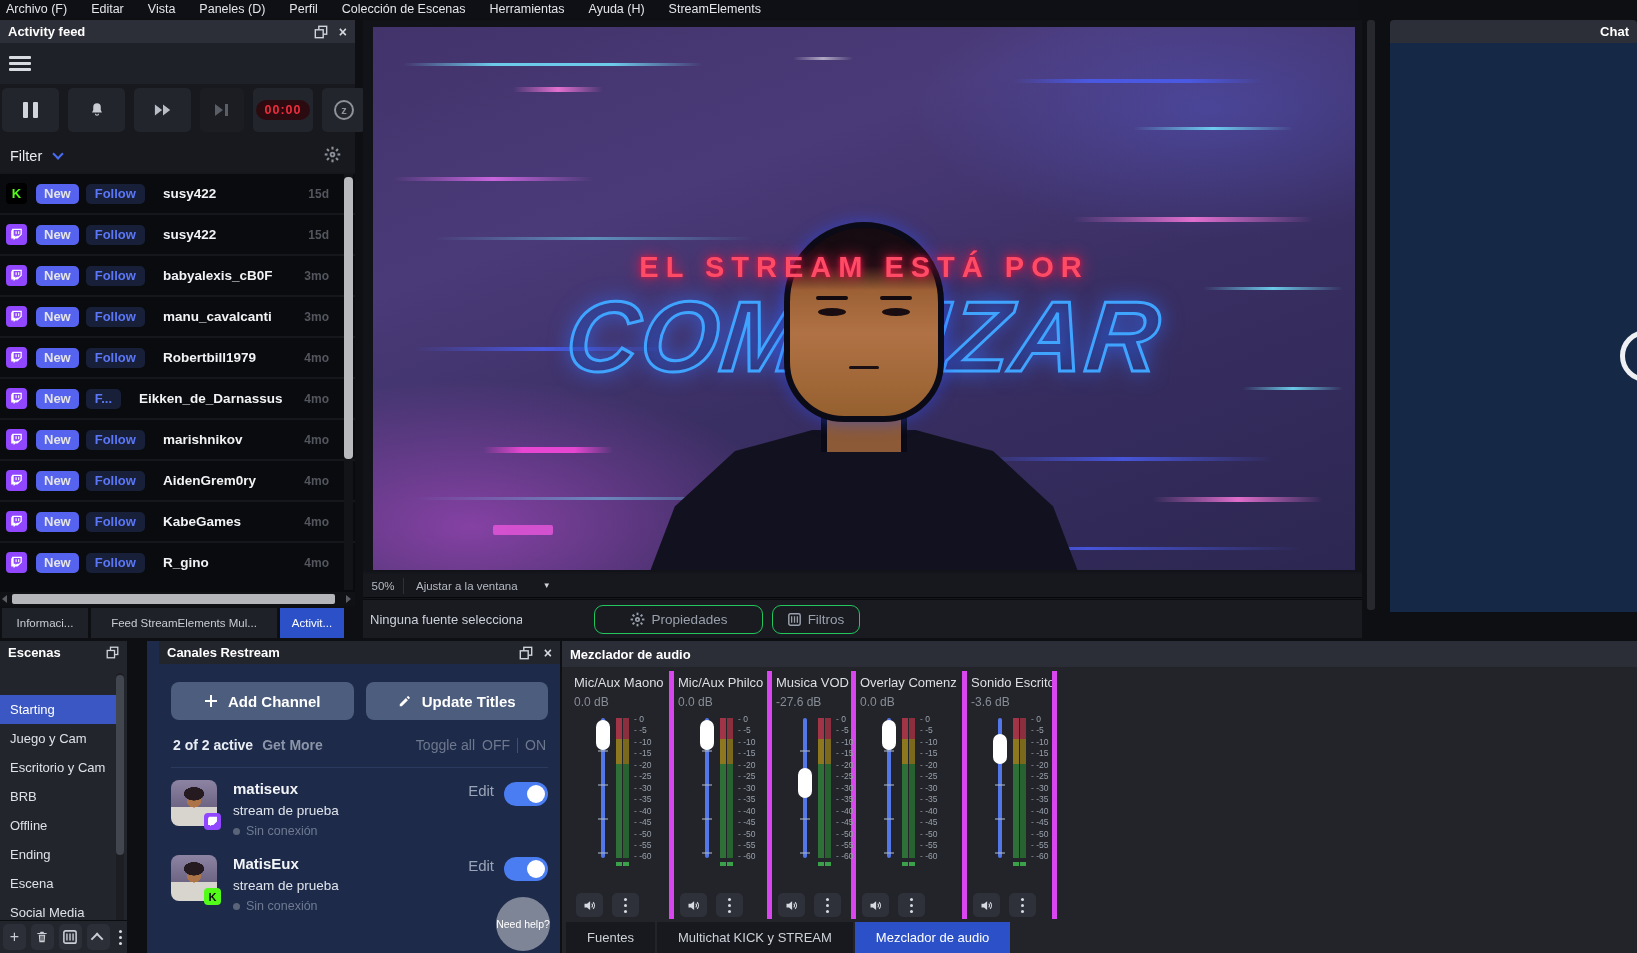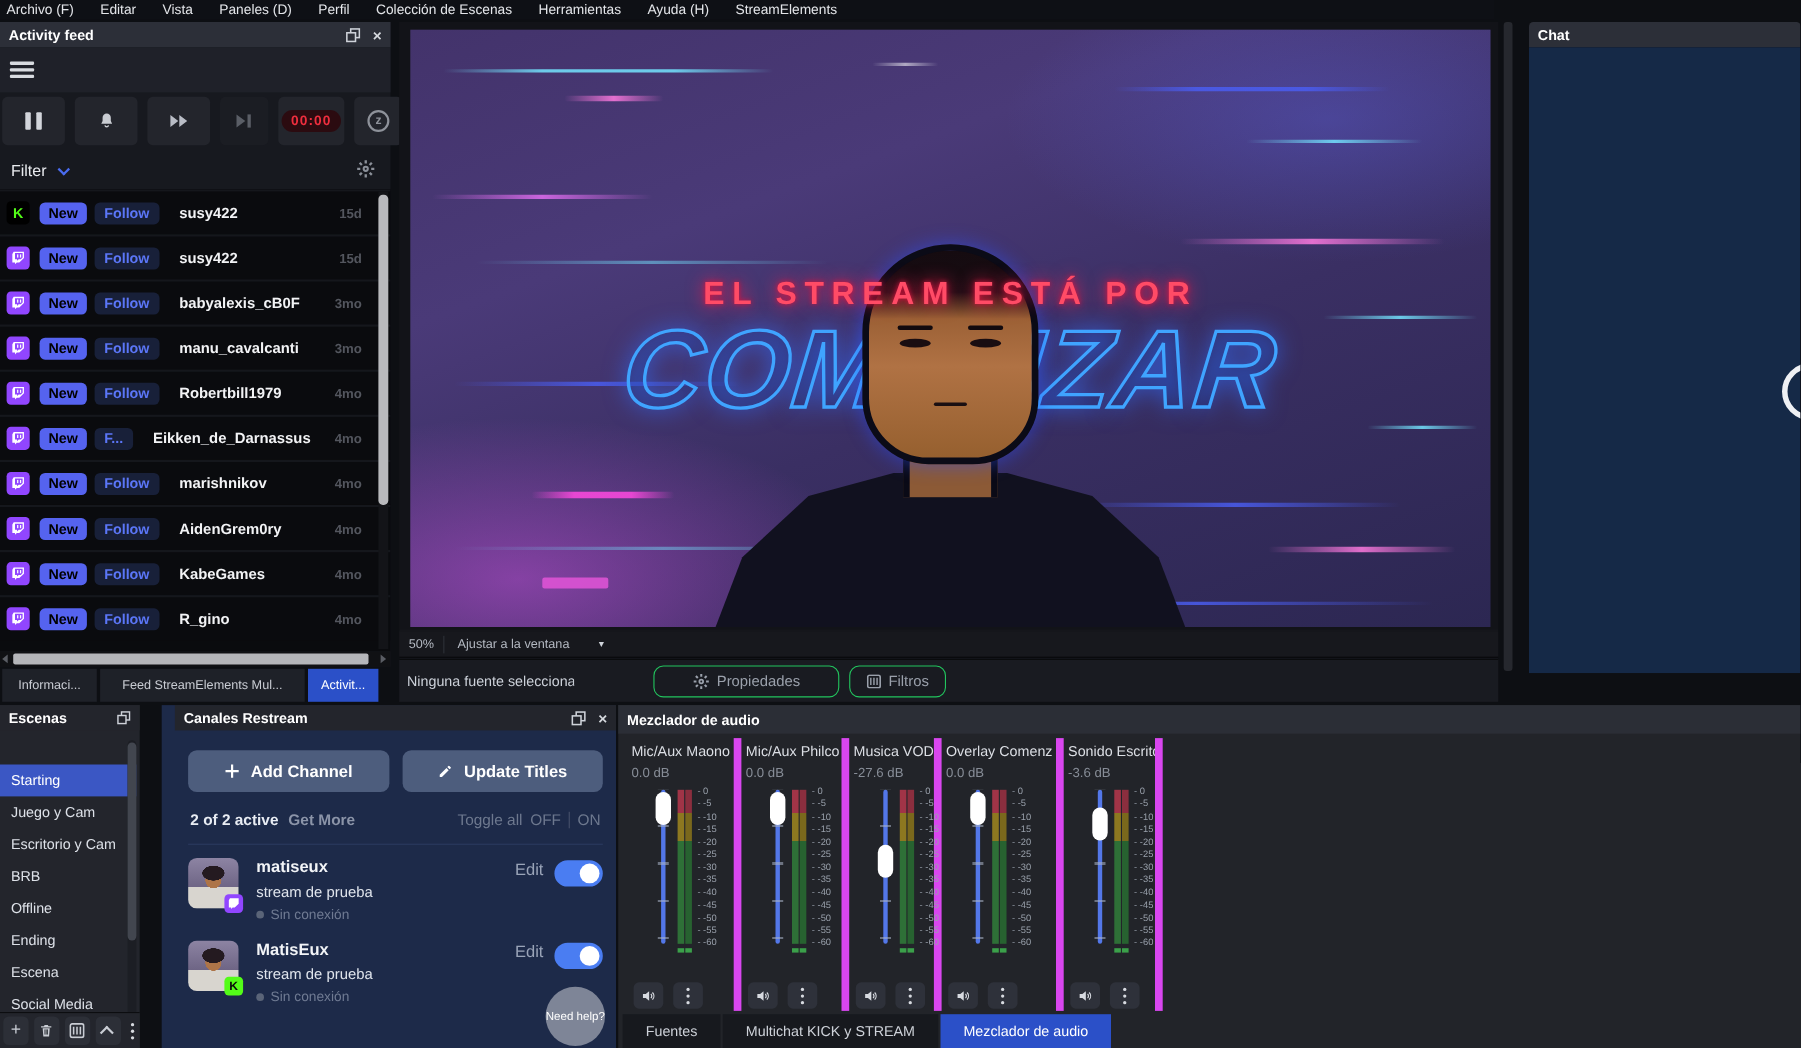--- a/index.html
+++ b/index.html
@@ -36,21 +36,21 @@
   .filter-label { font-size:14.5px; color:#e8eaee; }
   .chev-down { width:8px; height:8px; border-right:2px solid #4a6cf0; border-bottom:2px solid #4a6cf0; transform:rotate(45deg); margin:-4px 0 0 12px; }
   .af-gear { margin-left:auto; margin-right:4px; }
   .af-list { position:absolute; left:0; top:152px; width:100%; height:420px; overflow:hidden; background:#0a0b0e; }
   .af-row { height:41px; border-top:2px solid #15171c; display:flex; align-items:center; padding-left:6px; background:#0a0b0e; }
   .pf { width:21px; height:21px; border-radius:4px; display:none; align-items:center; justify-content:center; flex:none; }
   .pf-kick { background:#000; color:#53fc18; font-size:13px; font-weight:bold; }
   .pf-twitch { background:#9146ff; }
   .af-row[data-platform="kick"] .pf-kick { display:flex; }
   .af-row[data-platform="twitch"] .pf-twitch { display:flex; }
-  .badge-new { margin-left:9px; background:#5563ef; color:#000000; font-size:13px; font-weight:bold; padding:2px 8px 3px; border-radius:5px; }
+  .badge-new { margin-left:9px; background:#5563ef; color:#e5e5e5; font-size:13px; font-weight:bold; padding:2px 8px 3px; border-radius:5px; }
   .badge-follow { margin-left:7px; background:#182039; color:#5b76f7; font-size:13px; font-weight:bold; padding:2px 9px 3px; border-radius:5px; }
   .af-user { margin-left:18px; font-size:13.5px; font-weight:bold; color:#f2f3f5; white-space:nowrap; }
   .af-age { margin-left:auto; margin-right:26px; font-size:12px; font-weight:bold; color:#53565e; }
   .af-vscroll { position:absolute; right:2px; top:154px; width:9px; height:416px; background:#131418; }
   .af-vthumb { position:absolute; left:0; top:3px; width:9px; height:282px; background:#b9babd; border-radius:4px; }
   .af-hscroll { position:absolute; left:0; bottom:0; width:100%; height:14px; background:#101114; display:flex; align-items:center; }
   .af-hthumb { position:absolute; left:12px; right:20px; top:2px; height:10px; background:#b5b6ba; border-radius:2px; }
   .h-arrow { position:absolute; top:3px; width:0; height:0; border-top:4px solid transparent; border-bottom:4px solid transparent; }
   .h-arrow.left { left:2px; border-right:5px solid #5a5d64; }
   .h-arrow.right { right:4px; border-left:5px solid #5a5d64; }
@@ -120,21 +120,21 @@
   .ctx { position:absolute; left:0; right:0; top:579px; height:39px; background:#191b21; border-top:1px solid #0a0b0d; }
   .no-source { position:absolute; left:7px; top:12px; width:152px; overflow:hidden; white-space:nowrap;
                font-size:13px; color:#ccd1d9; }
   .ctx-btn { position:absolute; top:5px; height:29px; background:transparent; border:1px solid #22c55e; border-radius:9px;
              display:flex; align-items:center; justify-content:center; gap:7px; color:#9aa0ab; font-size:13.5px; cursor:pointer; }
   .btn-props { left:231px; width:169px; } .btn-filters { left:409px; width:88px; }
 
   
   .chat-strip { position:absolute; left:1367px; top:20px; width:8px; height:590px; background:#26282e; border-radius:3px; }
   .dock-chat { position:absolute; left:1390px; top:20px; width:247px; height:592px; overflow:hidden; }
-  .dock-chat .dock-header { border-radius:4px 4px 0 0; }
+  .dock-chat .dock-header { border-radius:4px 4px 0 0;justify-content:flex-end; }
   .chat-body { position:absolute; left:0; top:23px; width:100%; height:569px; background:#152947; }
   .chat-arc { position:absolute; left:230px; top:287px; width:52px; height:52px; border:5px solid #eef0f4; border-radius:50%; }
 
   
   .dock-scenes { position:absolute; left:0; top:641px; width:127px; height:312px; background:#23252c; }
   .sc-list { position:absolute; left:0; top:30px; width:100%; }
   .sc-item { height:29px; display:flex; align-items:center; padding-left:10px; font-size:13px; color:#dde1e8; cursor:pointer; white-space:nowrap; }
   .sc-item.active { background:#3b57c4; color:#fff; width:124px;margin-top:24px; }
   .sc-vscroll { position:absolute; right:3px; top:32px; width:8px; height:250px; background:#1c1e24; border-radius:4px; }
   .sc-vthumb { position:absolute; left:0; top:2px; width:8px; height:180px; background:#42464f; border-radius:4px; }
@@ -177,21 +177,21 @@
   .rs-toggle { width:44px; height:24px; border-radius:12px; background:#4a7df2; position:relative; cursor:pointer; }
   .rs-knob { position:absolute; top:3px; right:3px; width:18px; height:18px; border-radius:50%; background:#fff; }
   .need-help { position:absolute; right:10px; bottom:2px; width:54px; height:54px; border-radius:50%; background:#7e8597;
                display:flex; align-items:center; justify-content:center; text-align:center;
                font-size:10.5px; color:#fff; line-height:1.15; cursor:pointer; z-index:5; }
 
   
   .dock-mixer { position:absolute; left:562px; top:641px; width:1075px; height:312px; background:#222429; }
   .dock-mixer .dock-header { background:#2b2e36; height:26px; }
   .mx-strips { position:absolute; left:8px; top:30px; display:flex; }
-  .mx-strip { position:relative; height:248px; border-right:7px solid #d946ef; padding:4px 0 0 4px; }
+  .mx-strip { position:relative; height:248px; border-right:5px solid #d946ef; padding:4px 0 0 4px; }
   .mx-name { font-size:13px; color:#dcdfe5; white-space:nowrap; overflow:hidden; }
   .mx-db { font-size:12px; color:#878d97; margin-top:5px; }
   .mx-meter { position:relative; height:142px; margin-top:9px; }
   .mx-slider { position:absolute; left:22px; top:0; width:14px; height:140px; }
   .mx-track { position:absolute; left:5px; top:0; width:4px; height:140px; background:#5377e8; border-radius:2px; }
   .mx-track::after { content:""; position:absolute; left:-3px; top:0; width:10px; height:140px;
                      background:repeating-linear-gradient(transparent 0 32px, rgba(170,180,200,.55) 32px 34px); }
   .mx-handle { position:absolute; left:0; top:var(--s,2px); width:14px; height:30px; background:#fff; border-radius:7px; z-index:2; }
   .mx-bars { position:absolute; left:42px; top:0; width:13px; height:140px; display:flex; gap:1px; }
   .mx-bars .b { width:6px; height:140px;

